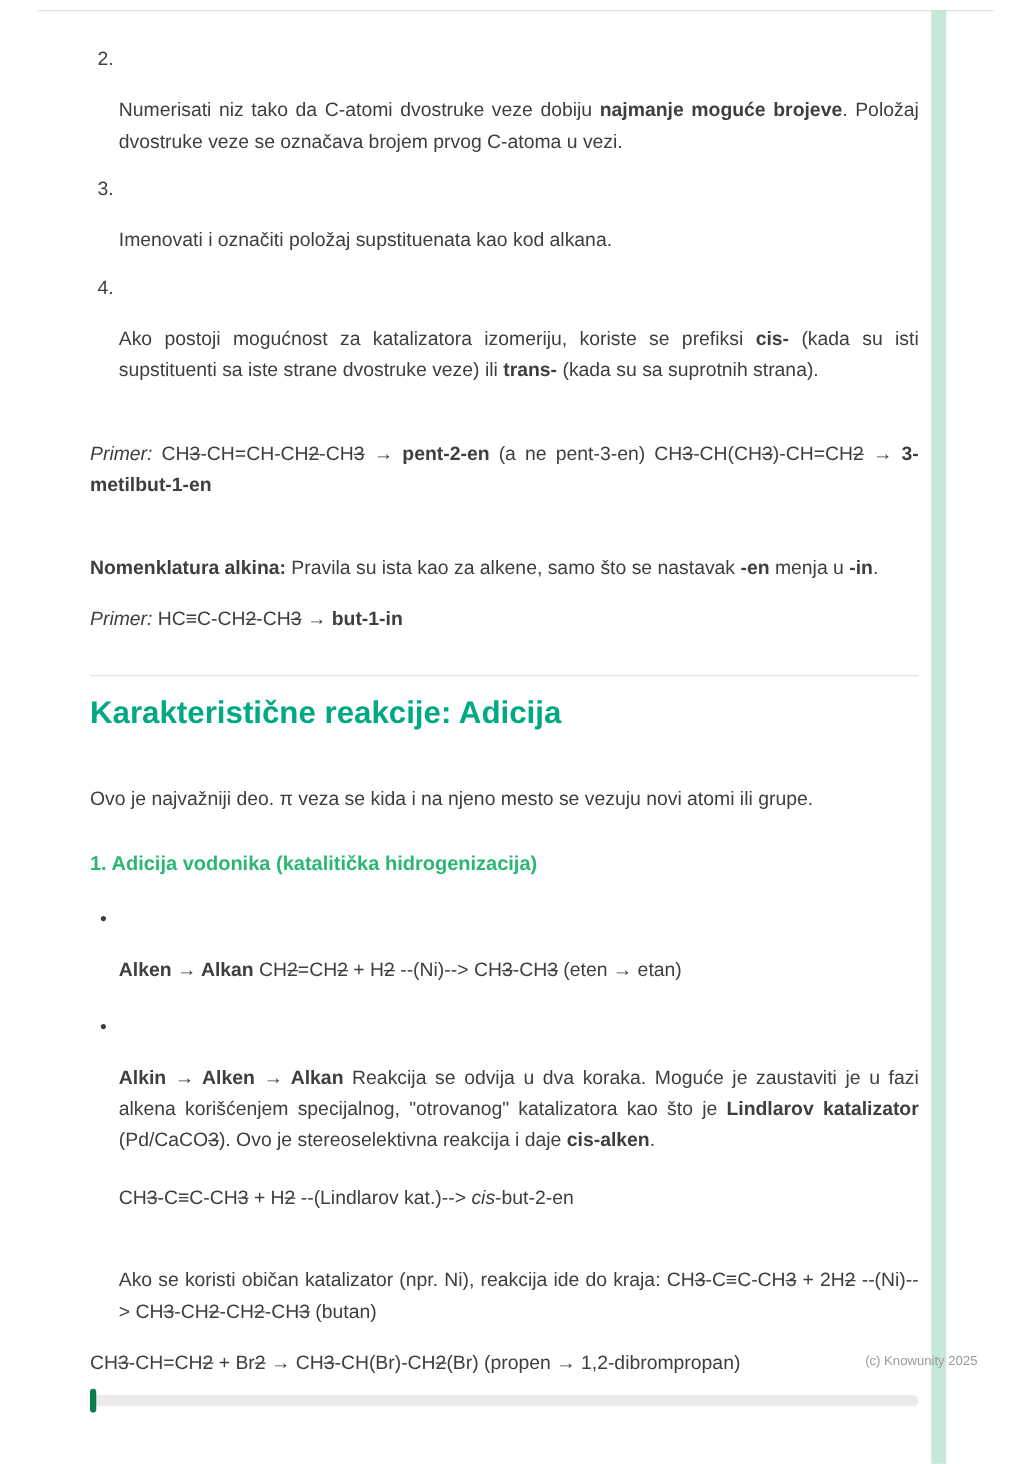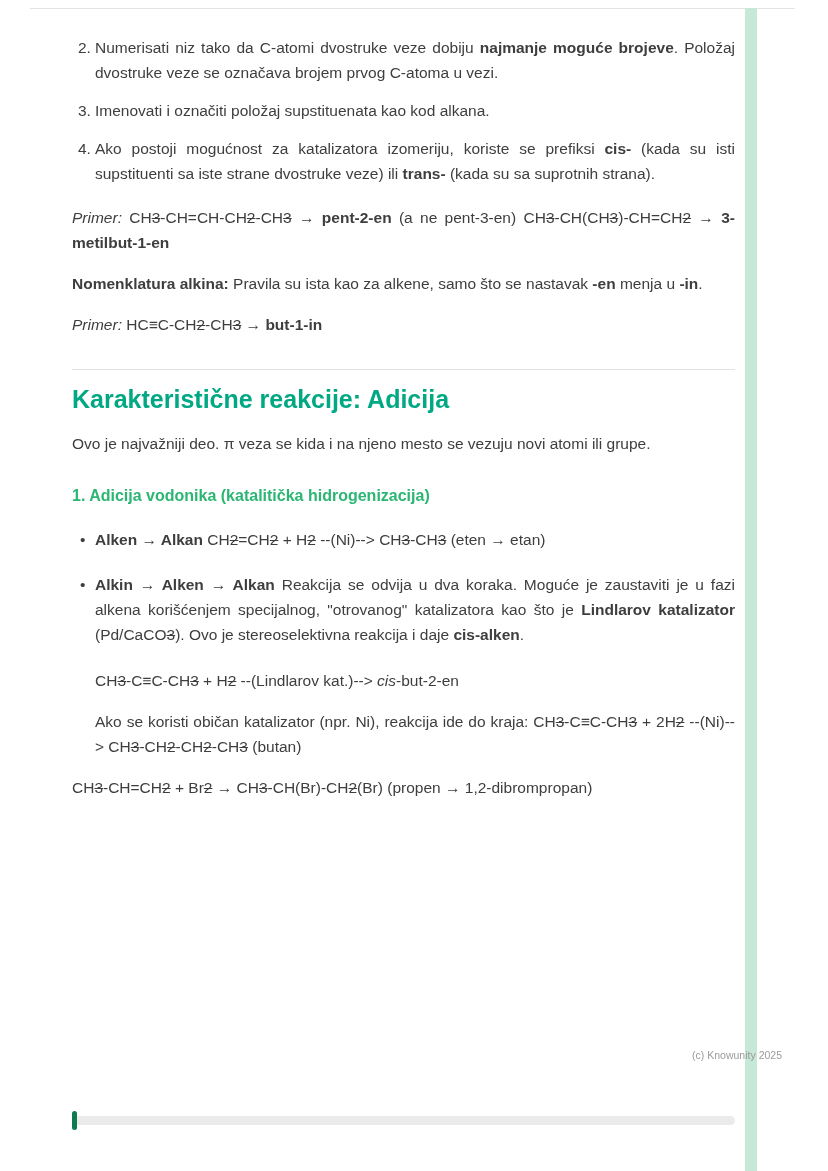--- a/index.html
+++ b/index.html
@@ -5,36 +5,36 @@
   html, body { margin: 0; padding: 0; }
   body {
     width: 828px; height: 1171px; position: relative; overflow: hidden;
     background: #ffffff;
     font-family: "Liberation Sans", "DejaVu Sans", sans-serif;
     color: var(--body-text, #3e3e3e);
   }
   .top-edge { position: absolute; top: 8px; left: 30px; right: 33px; height: 1px; background: var(--divider, #e7e7e7); }
   .accent-bar { position: absolute; top: 8px; bottom: 0; right: 71px; width: 12px; background: var(--accent-bar, #c6e8d6); }
   .content { position: absolute; top: 8px; left: 72px; width: 663px; padding-top: 27px; font-size: 15.5px; line-height: 1.62; }
-  .just { text-align: justify; }
+  .just { text-align: justify; margin-top: 41px; }
   p { margin: 16px 0; }
   .b { font-weight: 700; }
   .i { font-style: italic; }
   .strike { text-decoration: line-through; }
   .num-list { margin: 0 0 18px 0; }
   .oli { display: flex; margin: 0 0 13px 0; }
   .num { flex: 0 0 23px; text-indent: 6px; }
   .li-body { flex: 1; }
   hr { border: none; border-top: 1px solid var(--divider, #e3e3e3); margin: 32px 0 14px; }
   h2 { font-size: 25px; line-height: 1.25; margin: 8px 0 6px; color: var(--heading, #00a884); font-weight: 700; }
   h3 { font-size: 16px; line-height: 1.3; margin: 30px 0 16px; color: var(--subheading, #2bb673); font-weight: 700; }
   .bullet-row { display: flex; margin: 20px 0; }
   .dot { flex: 0 0 23px; text-indent: 8px; }
   .indent { margin-left: 23px; }
-  .copyright { position: absolute; top: 1049px; right: 46px; font-size: 10.5px; color: var(--copyright, #9b9b9b); z-index: 3; }
+  .copyright { position: absolute; top: 1083px; right: 46px; font-size: 10.5px; color: var(--copyright, #9b9b9b); z-index: 3; }
   .progress-track { position: absolute; left: 72px; top: 1116px; width: 663px; height: 9px; border-radius: 5px; background: var(--progress-track, #ebebeb); z-index: 1; }
   .progress-handle { position: absolute; left: 72px; top: 1111px; width: 5px; height: 19px; border-radius: 3px; background: var(--progress-fill, #0d7a4f); z-index: 2; }
 </style>
 </head>
 <body>
 
 <div class="top-edge"></div>
 <div class="accent-bar"></div>
 
 <main class="content">

